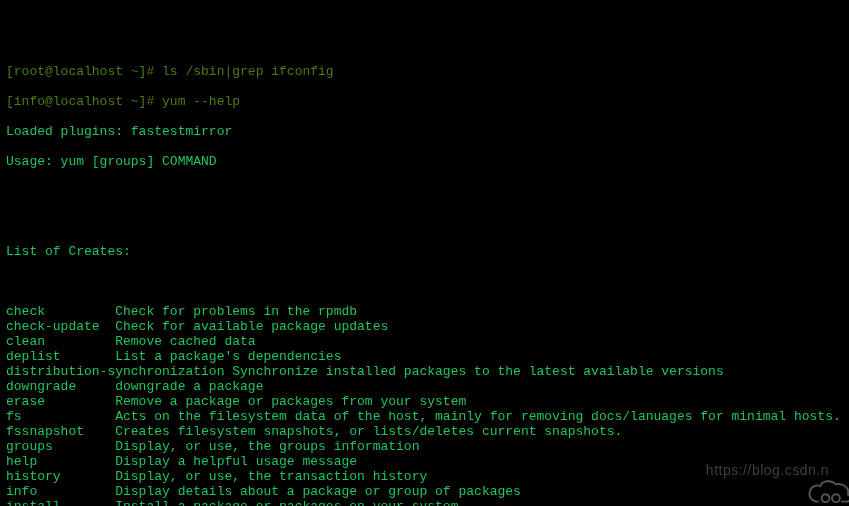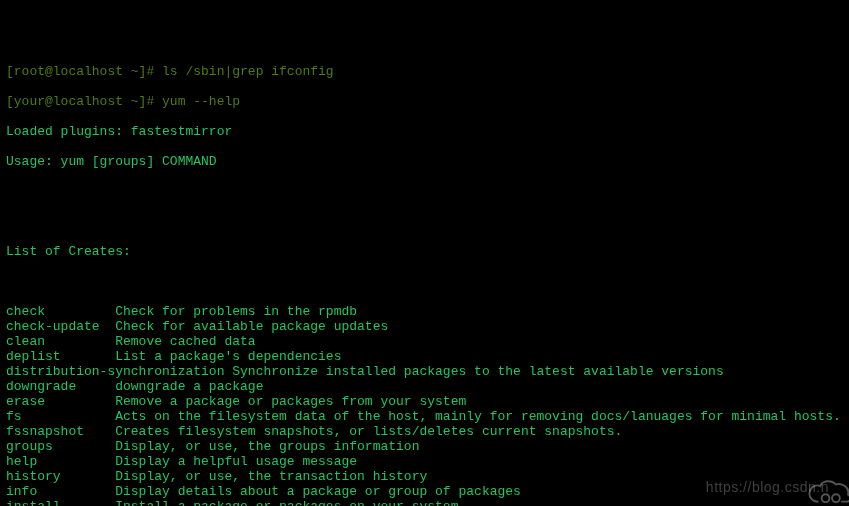--- a/index.html
+++ b/index.html
@@ -22,21 +22,21 @@
     }
     .prompt-line {
       color: #4d7c0f;
     }
     .output-line {
       color: #22c55e;
     }
     .watermark {
       position: absolute;
       right: 20px;
-      bottom: 11px;
+      bottom: 28px;
       color: rgba(180, 180, 180, 0.35);
       font-size: 14px;
       font-family: Arial, sans-serif;
       letter-spacing: 0.5px;
     }
     .cloud-icon {
       position: absolute;
       right: 10px;
       bottom: 10px;
       width: 52px;
@@ -47,21 +47,21 @@
       width: 100%;
       height: 100%;
     }
   </style>
 </head>
 <body>
 
 
 
 <div class="prompt-line">[root@localhost ~]# ls /sbin|grep ifconfig</div>
-<div class="prompt-line">[your@localhost ~]# yum --help</div>
+<div class="prompt-line">[info@localhost ~]# yum --help</div>
 <div class="output-line">Loaded plugins: fastestmirror</div>
 <div class="output-line">Usage: yum [groups] COMMAND</div>
 <div class="output-line"> </div>
 <div class="output-line"> </div>
 <div class="output-line">List of Creates:</div>
 <div class="output-line"> </div>
 <div id="cmd-list"><div class="output-line">check         Check for problems in the rpmdb</div><div class="output-line">check-update  Check for available package updates</div><div class="output-line">clean         Remove cached data</div><div class="output-line">deplist       List a package's dependencies</div><div class="output-line">distribution-synchronization Synchronize installed packages to the latest available versions</div><div class="output-line">downgrade     downgrade a package</div><div class="output-line">erase         Remove a package or packages from your system</div><div class="output-line">fs            Acts on the filesystem data of the host, mainly for removing docs/lanuages for minimal hosts.</div><div class="output-line">fssnapshot    Creates filesystem snapshots, or lists/deletes current snapshots.</div><div class="output-line">groups        Display, or use, the groups information</div><div class="output-line">help          Display a helpful usage message</div><div class="output-line">history       Display, or use, the transaction history</div><div class="output-line">info          Display details about a package or group of packages</div><div class="output-line">install       Install a package or packages on your system</div></div>
 
 <div class="watermark">https://blog.csdn.n</div>
 

